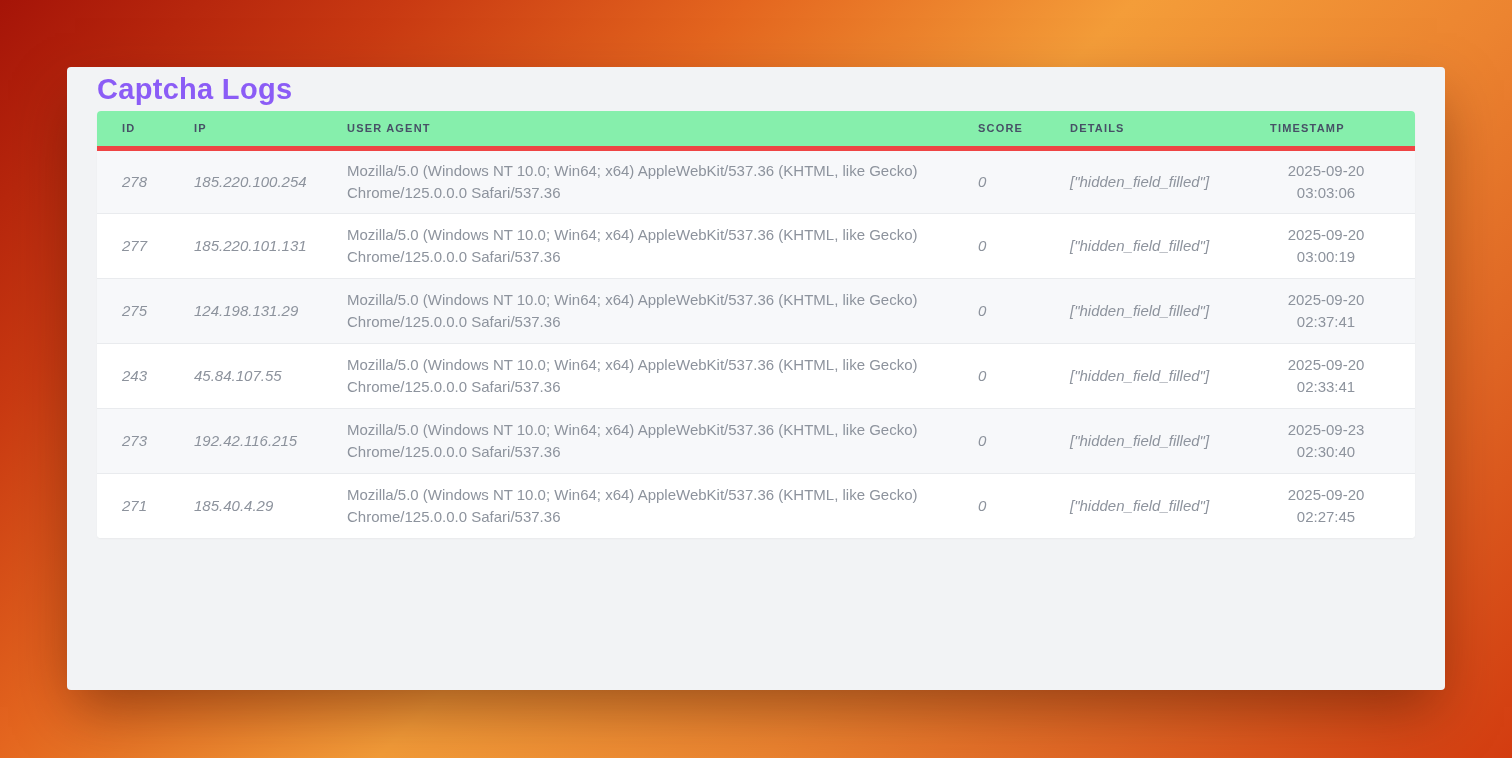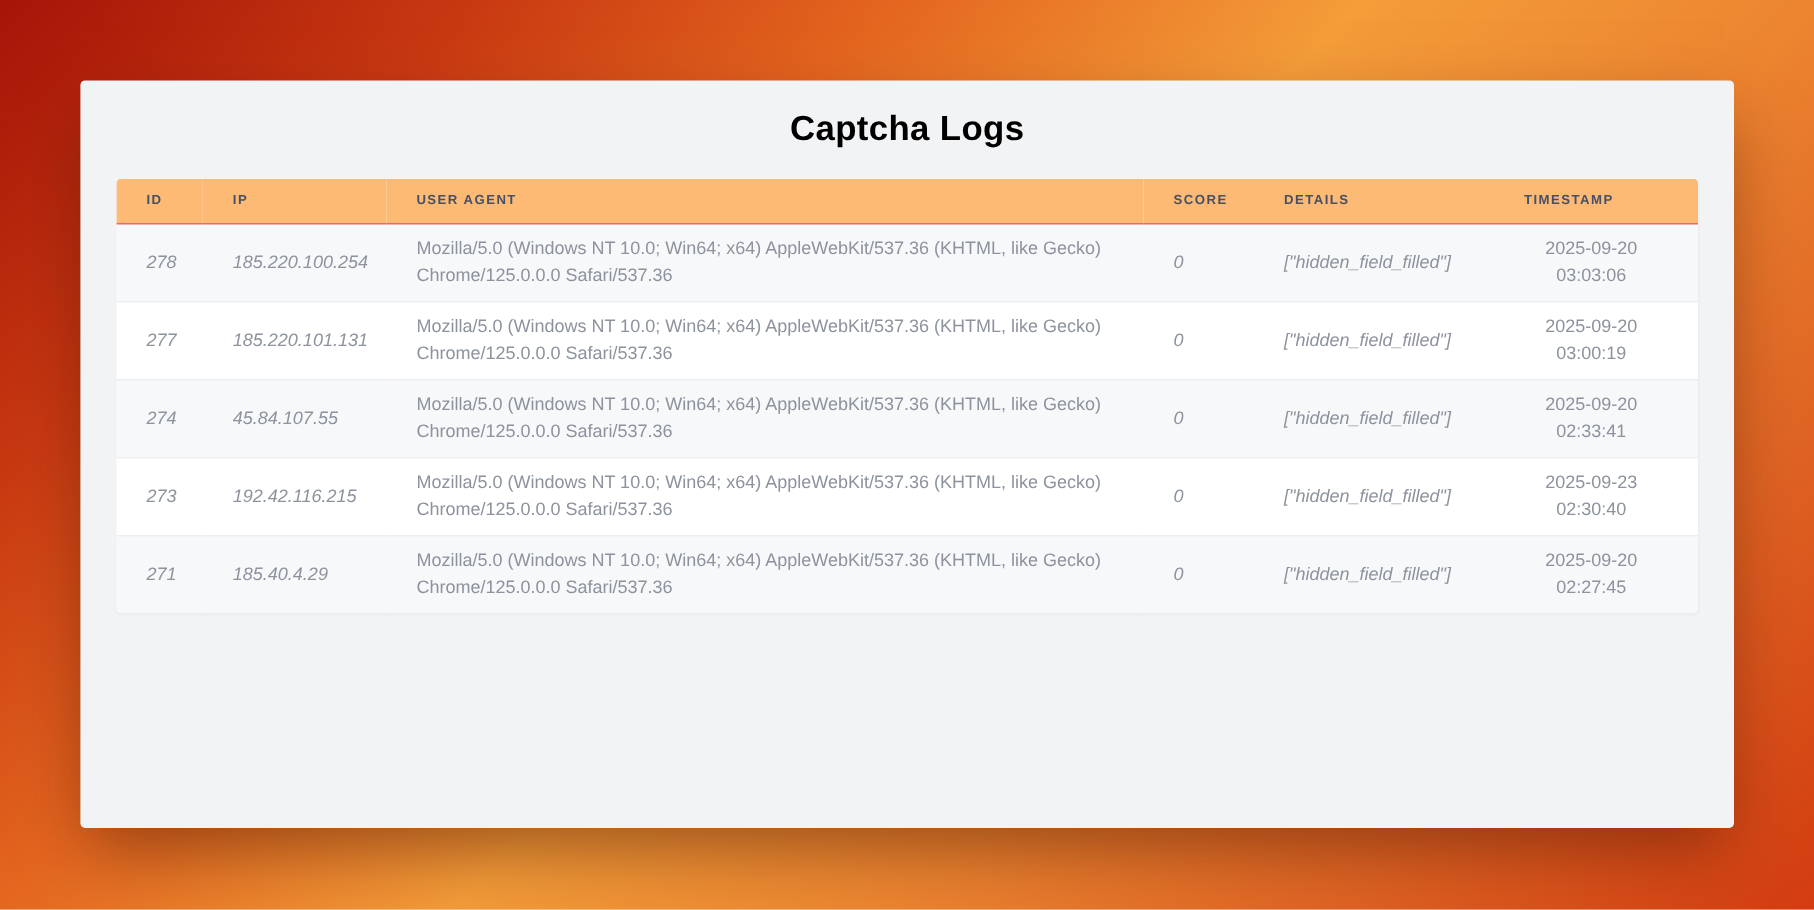--- a/index.html
+++ b/index.html
@@ -30,24 +30,23 @@
     background: #f2f3f5;
     border-radius: 4px;
     box-shadow: 0 25px 55px -8px rgba(70, 15, 0, 0.5);
     padding: 0 30px;
     overflow: hidden;
   }
   .page-title {
     font-size: 29px;
     font-weight: 600;
     letter-spacing: 0.3px;
-    color: #000000;
-    padding: 24px 0;
+    color: #8b5cf6;
+    padding: 5px 0;
     line-height: 34px;
-    text-align: center;
   }
   .table-wrap {
     background: #ffffff;
     border-radius: 4px;
     overflow: hidden;
     box-shadow: 0 1px 2px rgba(0,0,0,0.04);
   }
   table {
     width: 1320px;
     border-collapse: collapse;
@@ -62,22 +61,22 @@
   thead th {
     height: 37px;
     text-align: left;
     vertical-align: middle;
     font-size: 11px;
     font-weight: 700;
     letter-spacing: 1.2px;
     text-transform: uppercase;
     color: #475066;
     padding: 0 10px 0 25px;
-    background: #fdba74;
-    border-bottom: 1px solid #ef4444;
+    background: #86efac;
+    border-bottom: 5px solid #ef4444;
     white-space: nowrap;
   }
   tbody td {
     height: 65px;
     vertical-align: middle;
     font-size: 15px;
     line-height: 22px;
     color: #8d939d;
     padding: 0 10px 0 25px;
     background: transparent;
@@ -128,23 +127,31 @@
   <tr>
     <td class="cell-id">277</td>
     <td class="cell-ip">185.220.101.131</td>
     <td class="cell-ua">Mozilla/5.0 (Windows NT 10.0; Win64; x64) AppleWebKit/537.36 (KHTML, like Gecko) Chrome/125.0.0.0 Safari/537.36</td>
     <td class="cell-score">0</td>
     <td class="cell-details">["hidden_field_filled"]</td>
     <td class="cell-ts">2025-09-20 03:00:19</td>
   </tr>
 
 
+  <tr>
+    <td class="cell-id">275</td>
+    <td class="cell-ip">124.198.131.29</td>
+    <td class="cell-ua">Mozilla/5.0 (Windows NT 10.0; Win64; x64) AppleWebKit/537.36 (KHTML, like Gecko) Chrome/125.0.0.0 Safari/537.36</td>
+    <td class="cell-score">0</td>
+    <td class="cell-details">["hidden_field_filled"]</td>
+    <td class="cell-ts">2025-09-20 02:37:41</td>
+  </tr>
 
   <tr>
-    <td class="cell-id">274</td>
+    <td class="cell-id">243</td>
     <td class="cell-ip">45.84.107.55</td>
     <td class="cell-ua">Mozilla/5.0 (Windows NT 10.0; Win64; x64) AppleWebKit/537.36 (KHTML, like Gecko) Chrome/125.0.0.0 Safari/537.36</td>
     <td class="cell-score">0</td>
     <td class="cell-details">["hidden_field_filled"]</td>
     <td class="cell-ts">2025-09-20 02:33:41</td>
   </tr>
 
   <tr>
     <td class="cell-id">273</td>
     <td class="cell-ip">192.42.116.215</td>

